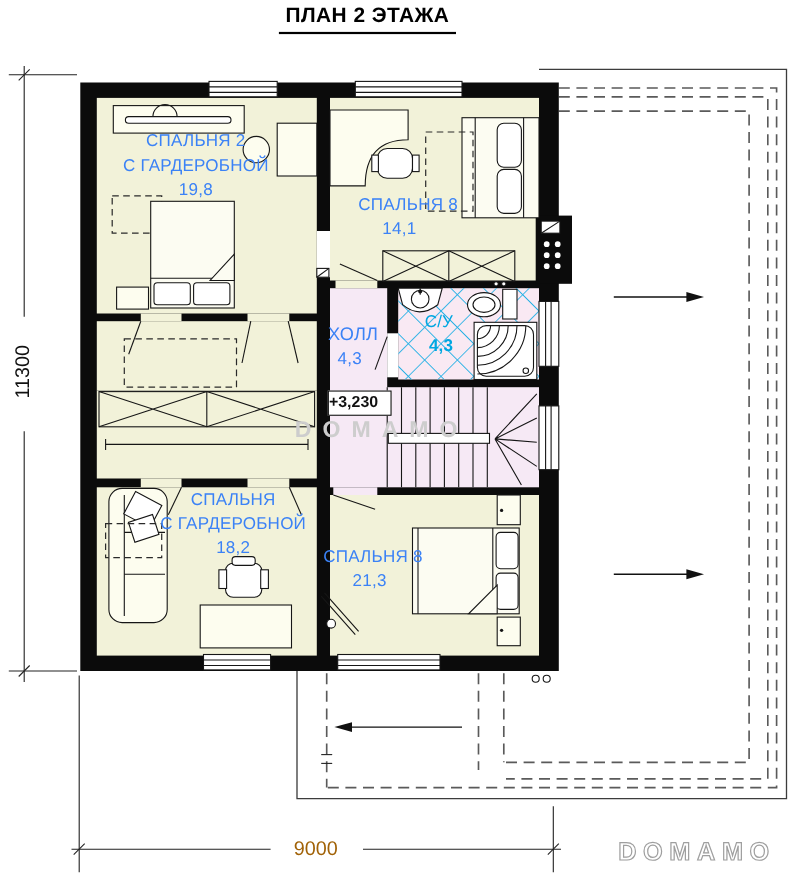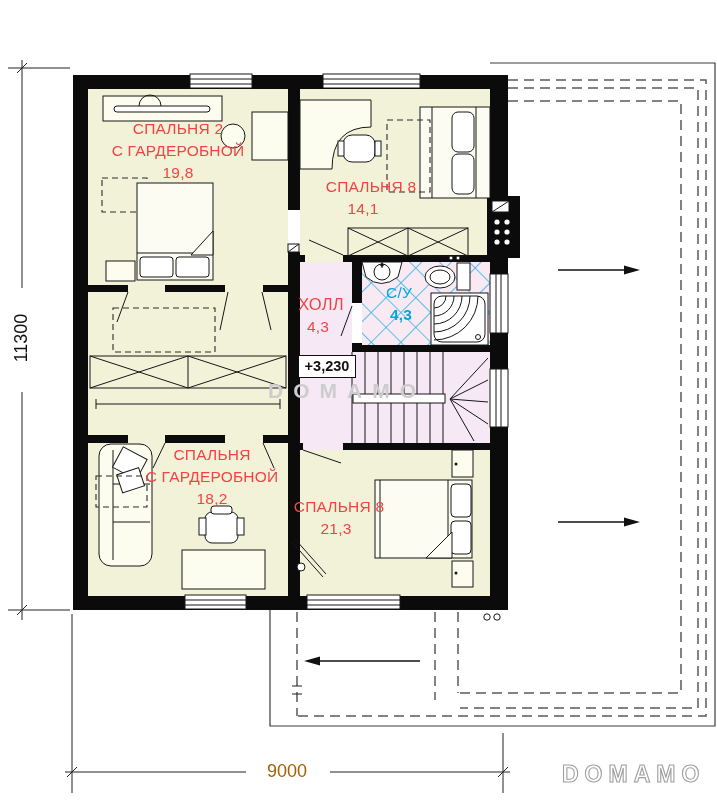--- a/index.html
+++ b/index.html
@@ -1,26 +1,26 @@
 <!DOCTYPE html>
 <html style="--c-wall: #0b0b0b; --c-room: #f2f2d9; --c-hall: #f6e9f5; --c-bath: #f9e9f3; --c-tile: #2ab2e5; --c-bath_text: #00a7e1;"><head>
 <meta charset="utf-8">
 <style>
   html,body{margin:0;padding:0;background:#fff;}
   .stage{position:relative;width:717px;height:800px;background:#fff;overflow:hidden;
          font-family:"Liberation Sans",sans-serif;}
   .stage svg{position:absolute;left:0;top:0;}
-  .lbl{position:absolute;white-space:nowrap;color:#ef4444;font-size:15.5px;
+  .lbl{position:absolute;white-space:nowrap;color:#3b82f6;font-size:15.5px;
        transform:translateX(-50%);letter-spacing:.2px;}
   .title{position:absolute;left:334px;top:4px;transform:translateX(-50%);
          font-size:19px;font-weight:bold;letter-spacing:.4px;color:#000;
          border-bottom:2px solid #000;padding:0 6px 3px;white-space:nowrap;}
   .cyan{color:var(--c-bath_text,#00a7e1);}
   .elev{position:absolute;left:298px;top:355px;width:56px;height:21px;background:#fff;
-        border:1.6px solid #111;font-size:14.5px;font-weight:600;text-align:center;
+        border:1.6px solid #111;font-size:14.5px;font-weight:600;
         line-height:21px;color:#111;}
   .dimv{position:absolute;left:21px;top:338px;transform:translate(-50%,-50%) rotate(-90deg);
         font-size:18px;color:#111;background:#fff;padding:0 4px;}
   .dimh{position:absolute;left:287px;top:761px;transform:translateX(-50%);
         font-size:18px;color:#a16207;}
   .wmark{position:absolute;left:268px;top:379px;font-size:21px;font-weight:600;
          letter-spacing:10px;color:#cdcdcd;}
   .brand{position:absolute;left:562px;top:761px;font-size:23px;font-weight:800;
          letter-spacing:6px;color:#fff;-webkit-text-stroke:1.1px #9f9f9f;}
   
@@ -241,20 +241,21 @@
   <g>
     <path class="dim" d="M22,60 V288 M22,392 V620 M8,68 H70 M8,610 H70"></path>
     <line class="dim" x1="17" y1="73" x2="27" y2="63"></line>
     <line class="dim" x1="17" y1="615" x2="27" y2="605"></line>
     <path class="dim" d="M65,772 H246 M330,772 H510 M72,614 V793 M503,733 V793"></path>
     <line class="dim" x1="67" y1="777" x2="77" y2="767"></line>
     <line class="dim" x1="498" y1="777" x2="508" y2="767"></line>
   </g>
 </svg>
 
+<div class="title">ПЛАН 2 ЭТАЖА</div>
 
 <div class="lbl" style="left:178px;top:120px">СПАЛЬНЯ 2</div>
 <div class="lbl" style="left:178px;top:142px">С ГАРДЕРОБНОЙ</div>
 <div class="lbl" style="left:178px;top:164px">19,8</div>
 
 <div class="lbl" style="left:371px;top:178px">СПАЛЬНЯ 8</div>
 <div class="lbl" style="left:363px;top:200px">14,1</div>
 
 <div class="lbl" style="left:321px;top:295px;font-size:16.5px">ХОЛЛ</div>
 <div class="lbl" style="left:318px;top:318px">4,3</div>

